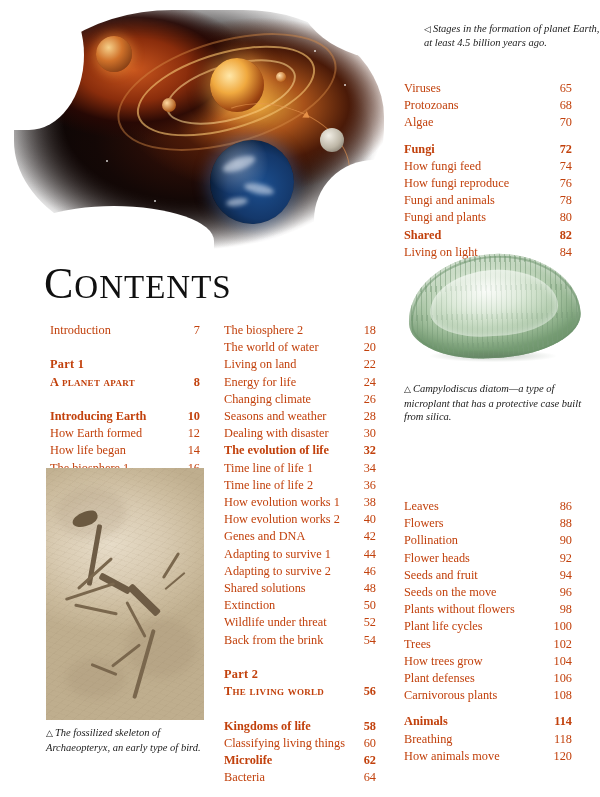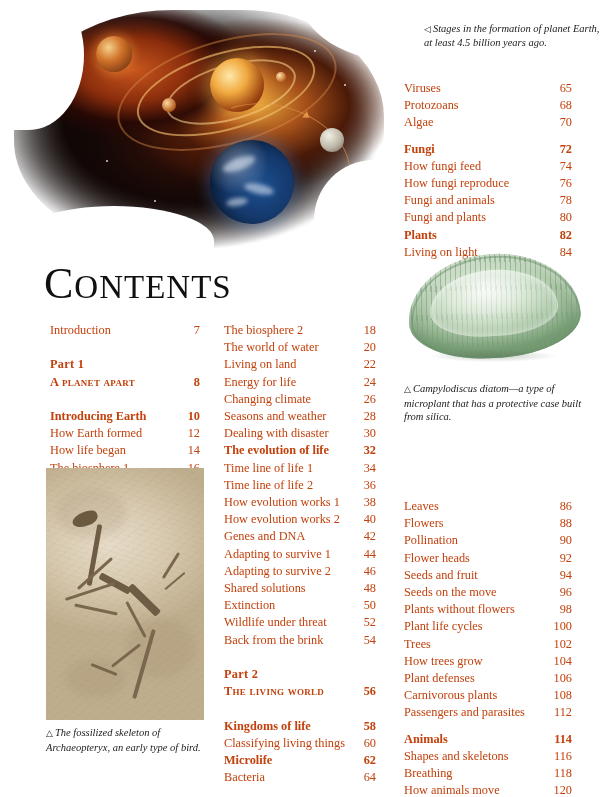--- a/index.html
+++ b/index.html
@@ -548,21 +548,21 @@
       </div>
       <div class="toc-row">
         <span class="label">Fungi and animals</span>
         <span class="page-num">78</span>
       </div>
       <div class="toc-row">
         <span class="label">Fungi and plants</span>
         <span class="page-num">80</span>
       </div>
       <div class="toc-row bold">
-        <span class="label">Plants</span>
+        <span class="label">Shared</span>
         <span class="page-num">82</span>
       </div>
       <div class="toc-row">
         <span class="label">Living on light</span>
         <span class="page-num">84</span>
       </div>
     </div>
   <div class="col" id="col4">
       <div class="toc-row">
         <span class="label">Leaves</span>
@@ -604,33 +604,25 @@
         <span class="label">How trees grow</span>
         <span class="page-num">104</span>
       </div>
       <div class="toc-row">
         <span class="label">Plant defenses</span>
         <span class="page-num">106</span>
       </div>
       <div class="toc-row">
         <span class="label">Carnivorous plants</span>
         <span class="page-num">108</span>
-      </div>
-      <div class="toc-row">
-        <span class="label">Passengers and parasites</span>
-        <span class="page-num">112</span>
       </div>
       <div class="spacer-half"></div>
       <div class="toc-row bold">
         <span class="label">Animals</span>
         <span class="page-num">114</span>
-      </div>
-      <div class="toc-row">
-        <span class="label">Shapes and skeletons</span>
-        <span class="page-num">116</span>
       </div>
       <div class="toc-row">
         <span class="label">Breathing</span>
         <span class="page-num">118</span>
       </div>
       <div class="toc-row">
         <span class="label">How animals move</span>
         <span class="page-num">120</span>
       </div>
     </div>

